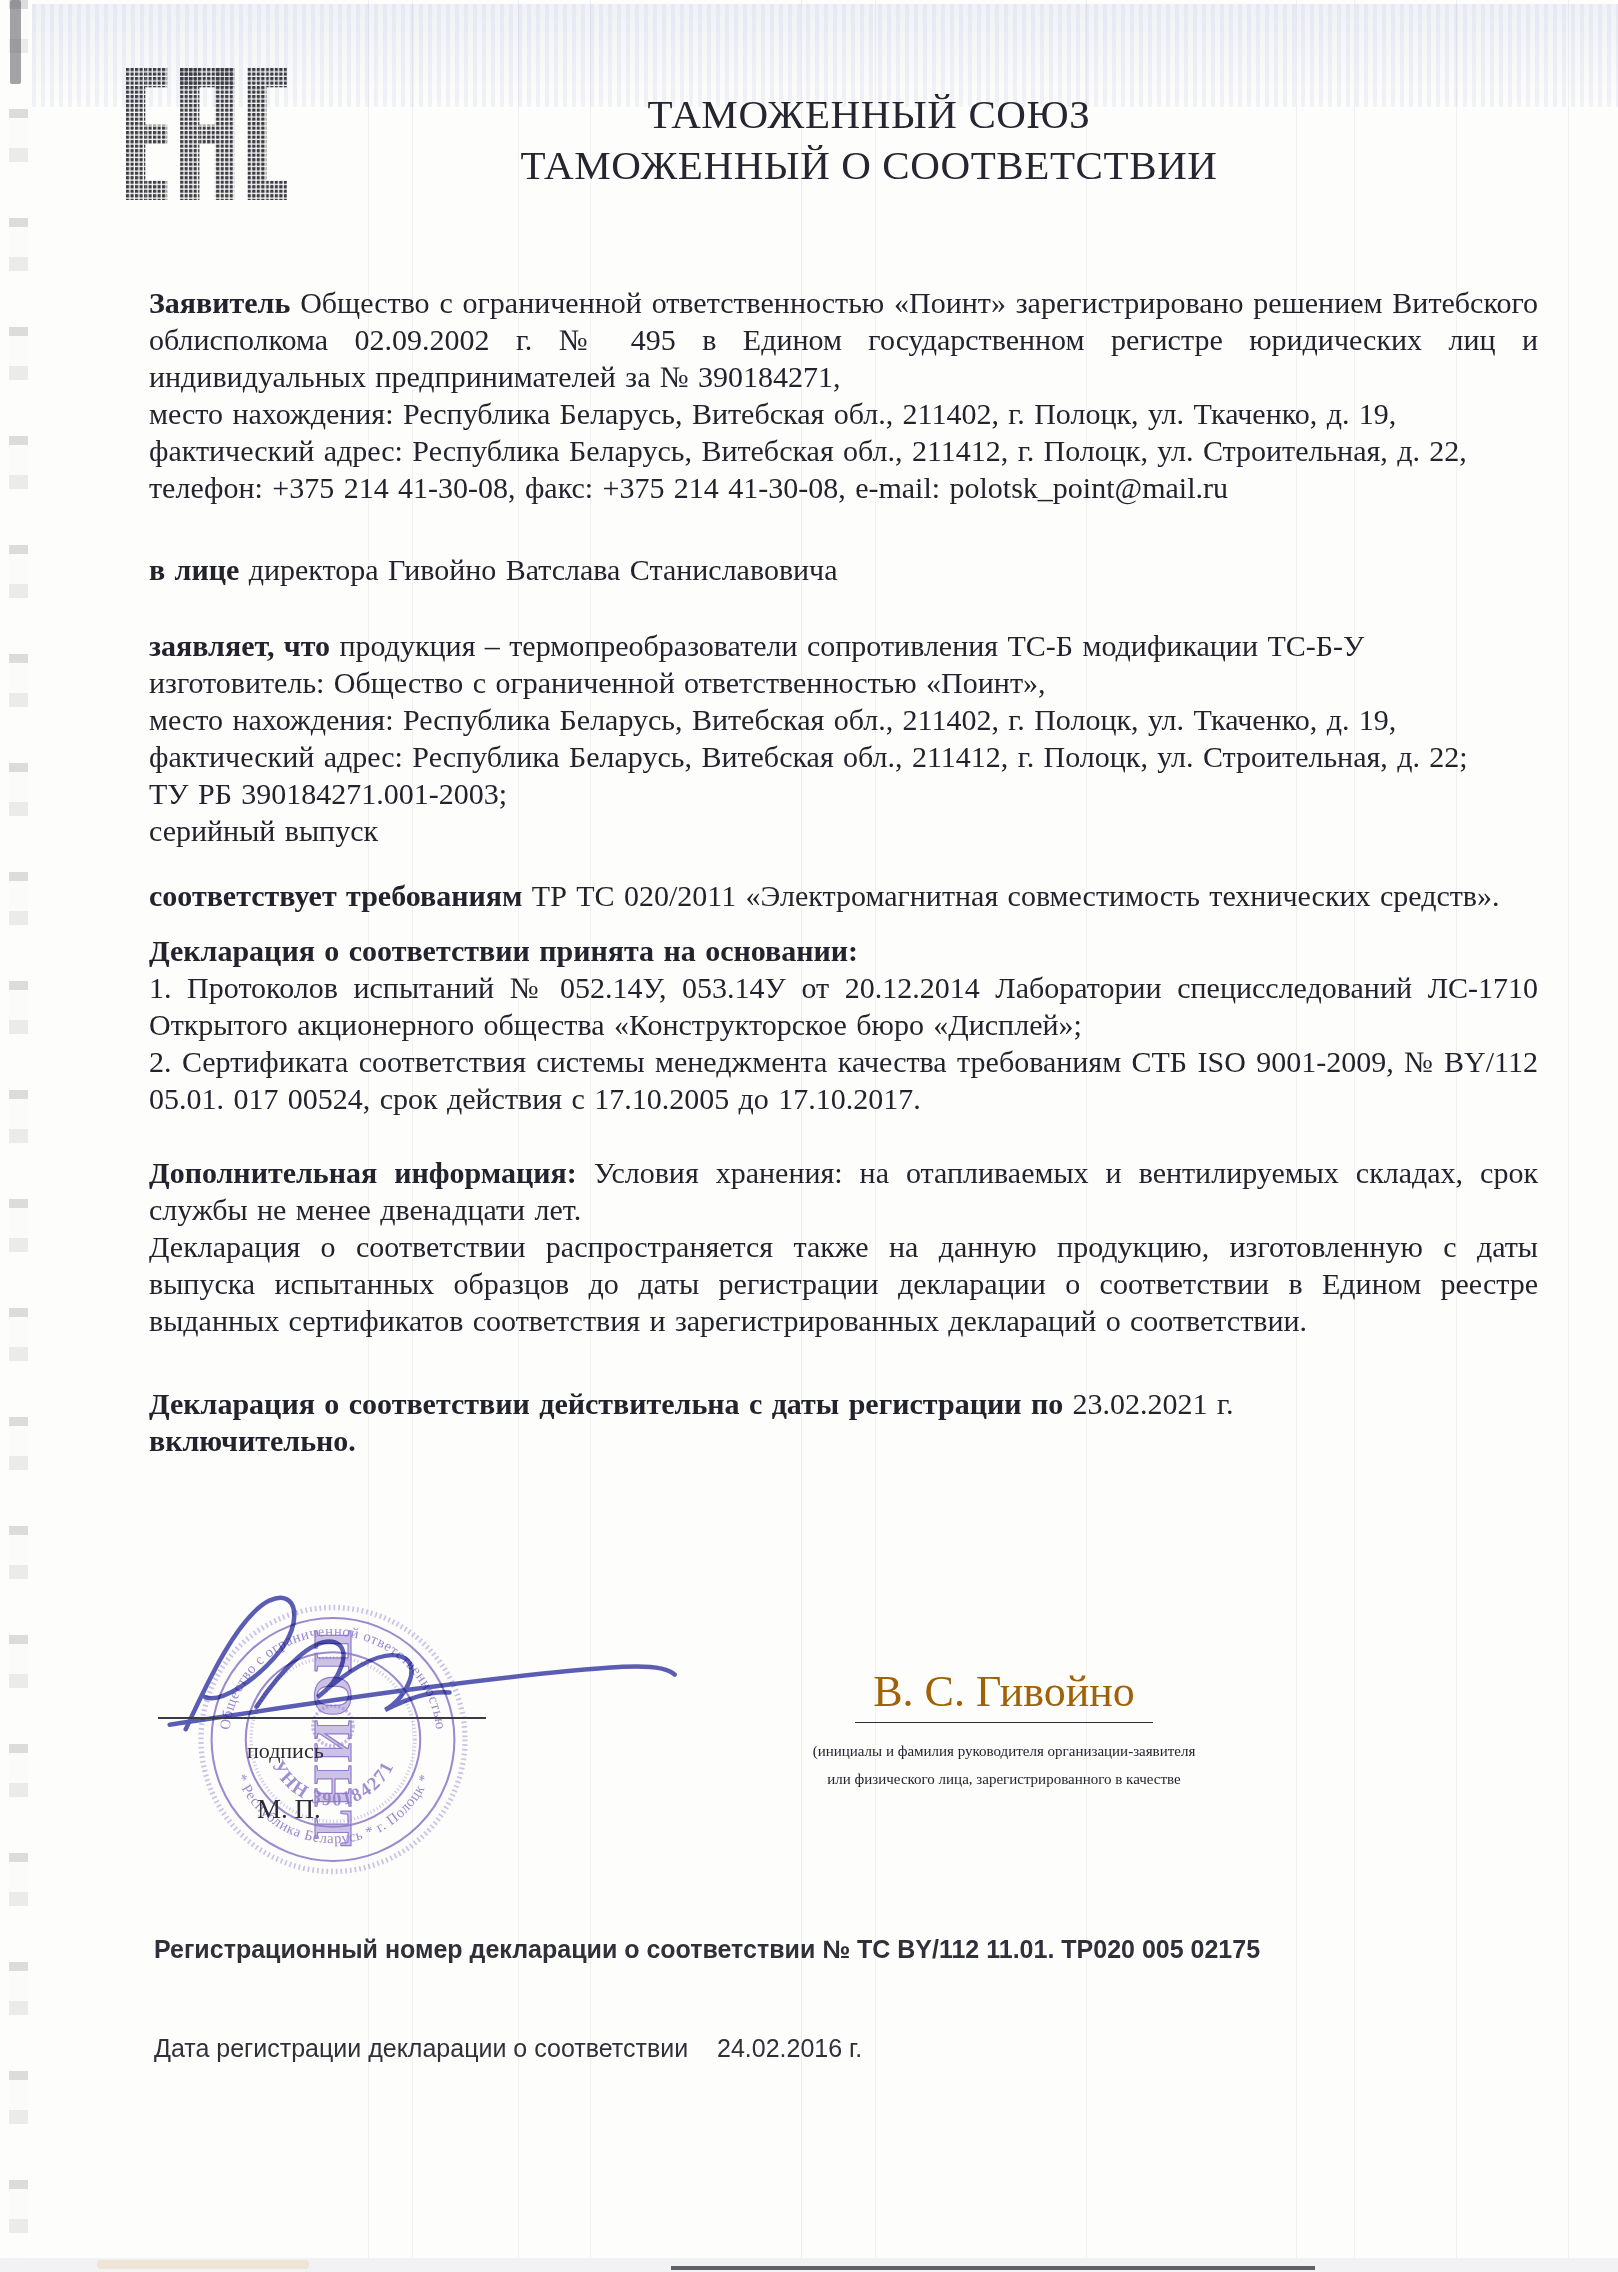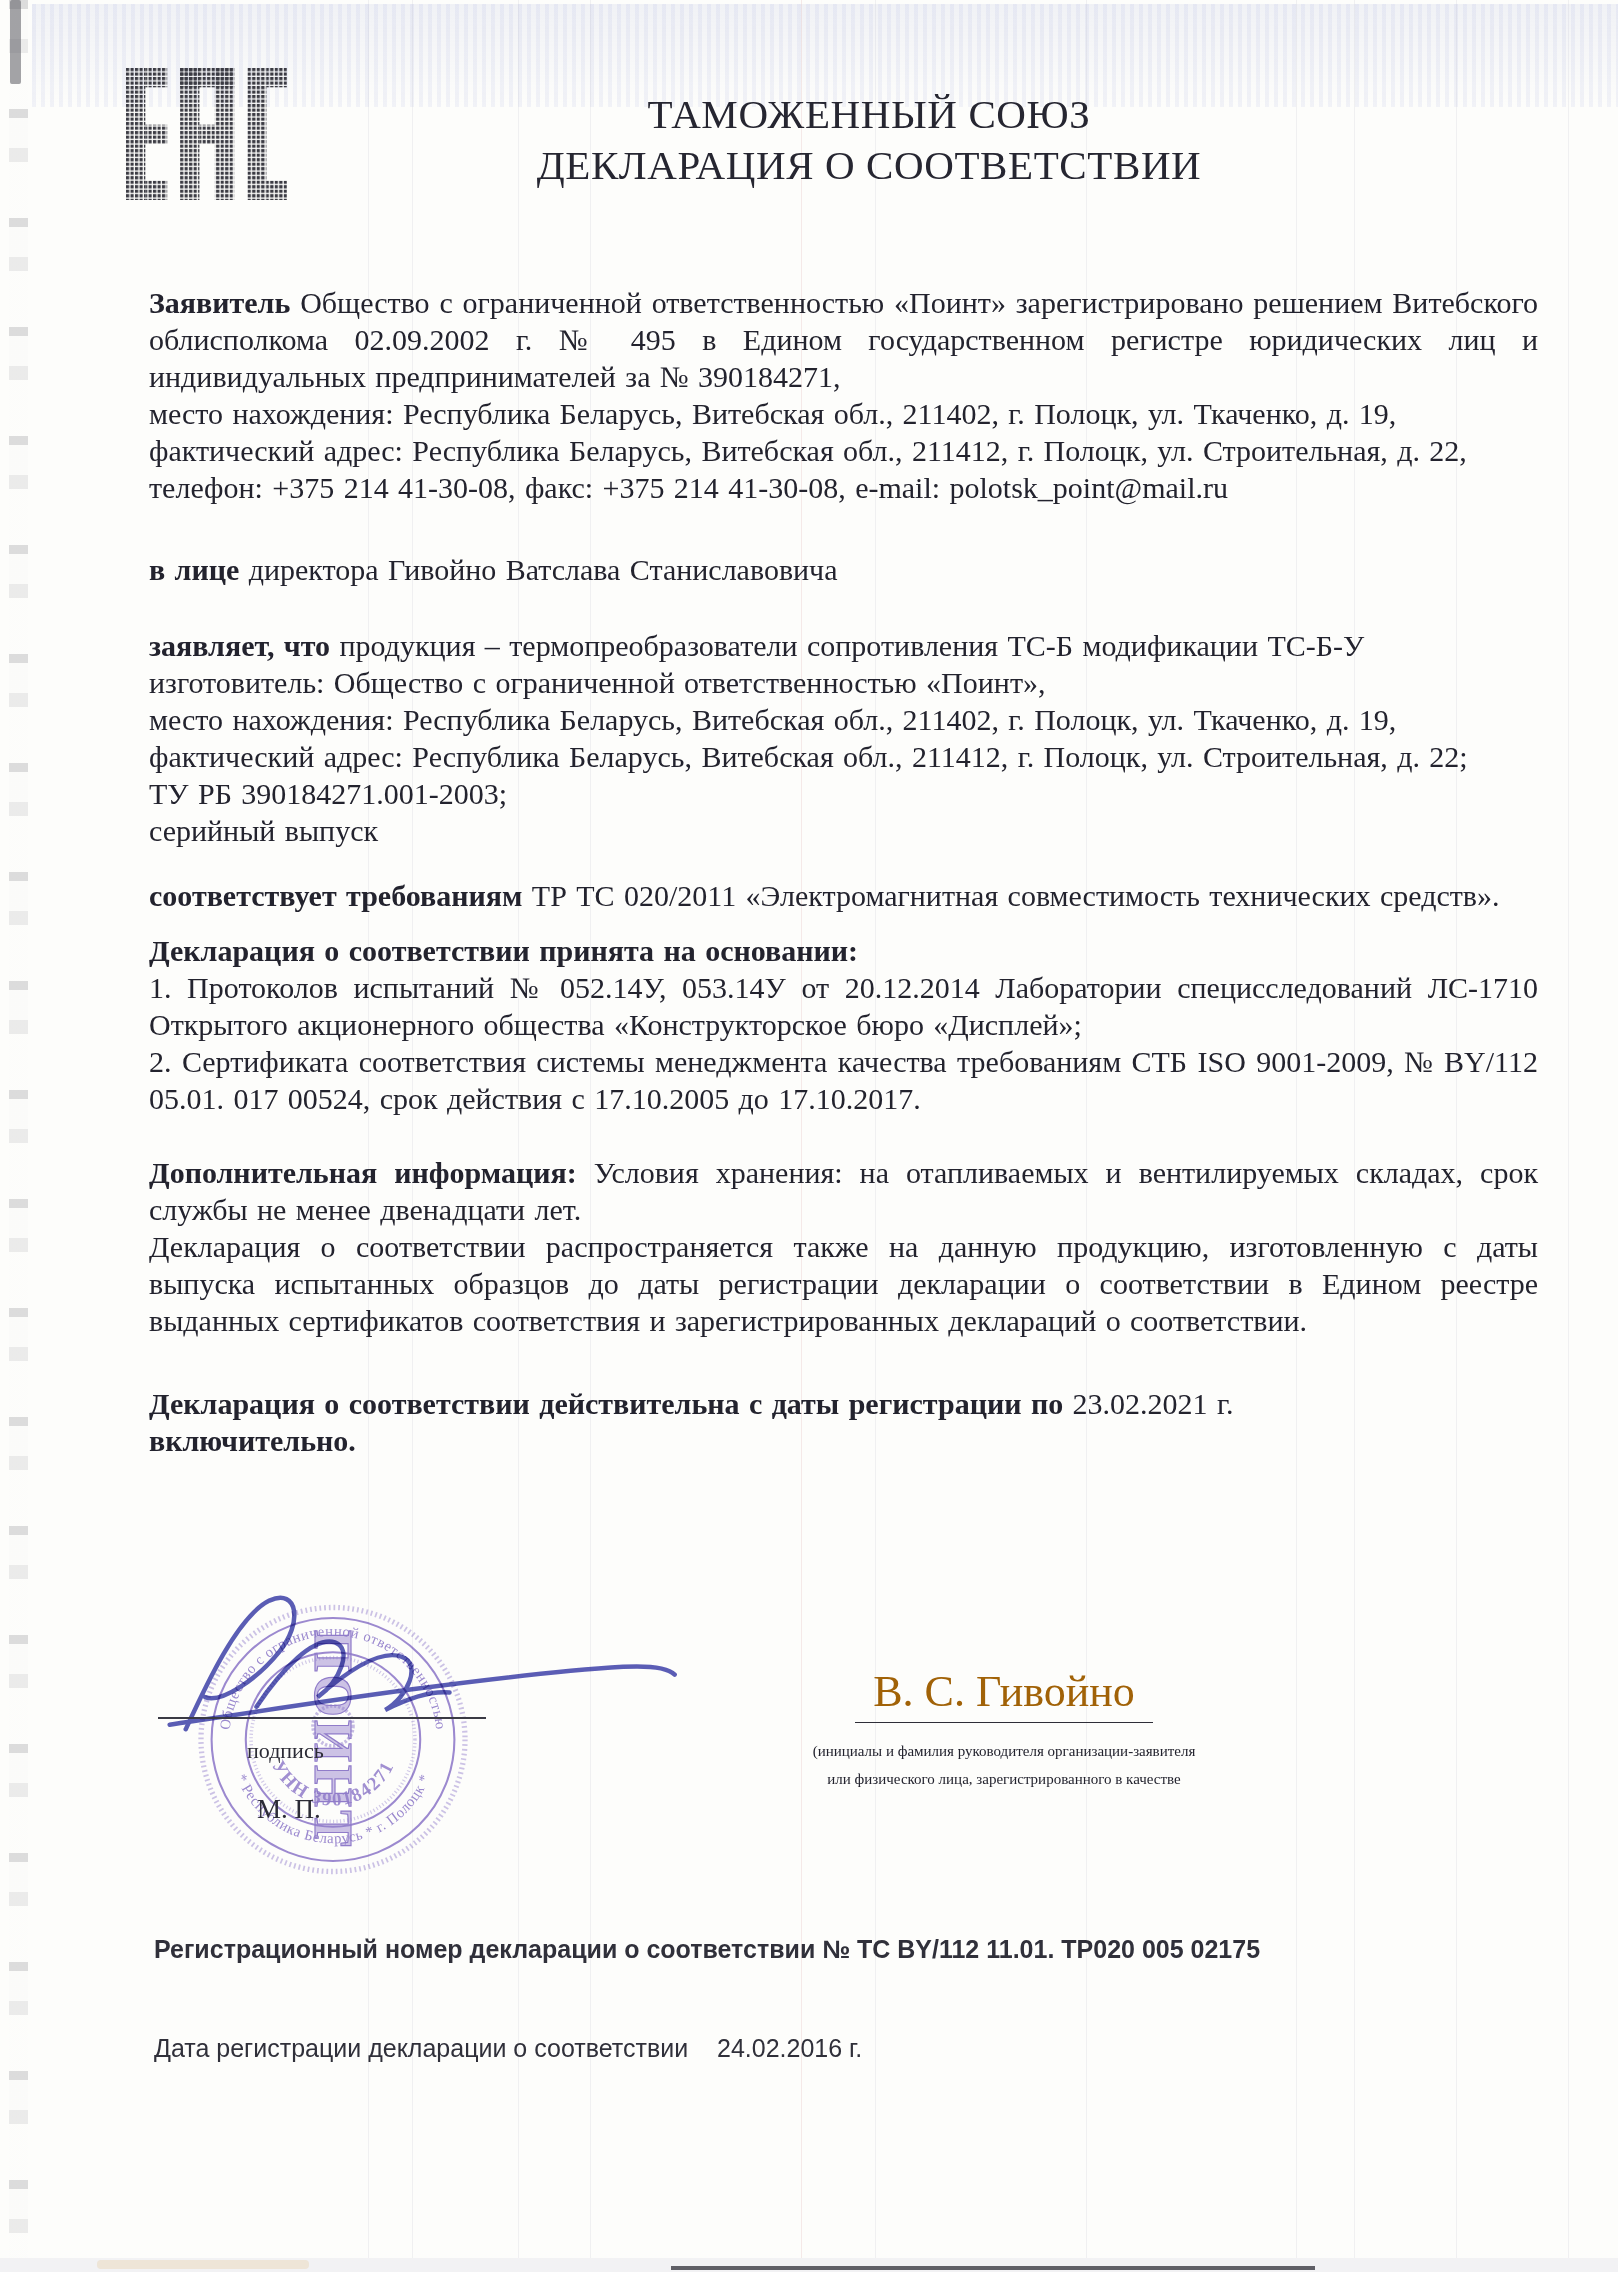--- a/index.html
+++ b/index.html
@@ -106,21 +106,21 @@
       <rect x="114" y="88" width="24" height="30"></rect>
 
       <rect x="188" y="0" width="30" height="205"></rect>
       <rect x="218" y="0" width="32" height="30"></rect>
       <rect x="218" y="175" width="32" height="30"></rect>
     </g>
   </svg>
 
   <div class="title">
     <div>ТАМОЖЕННЫЙ СОЮЗ</div>
-    <div>ДЕКЛАРАЦИЯ О СООТВЕТСТВИИ</div>
+    <div>ТАМОЖЕННЫЙ О СООТВЕТСТВИИ</div>
   </div>
 
   <div class="content">
 
     <div class="para">
       <span class="lead">Заявитель</span>
       <span>Общество с ограниченной ответственностью «Поинт» зарегистрировано решением Витебского облисполкома 02.09.2002 г. № 495 в Едином государственном регистре юридических лиц и индивидуальных предпринимателей за № 390184271,</span>
       <div class="plain">место нахождения: Республика Беларусь, Витебская обл., 211402, г. Полоцк, ул. Ткаченко, д. 19,</div>
       <div>фактический адрес: Республика Беларусь, Витебская обл., 211412, г. Полоцк, ул. Строительная, д. 22,</div>
       <div class="plain">телефон: +375 214 41-30-08, факс: +375 214 41-30-08, e-mail: polotsk_point@mail.ru</div>

